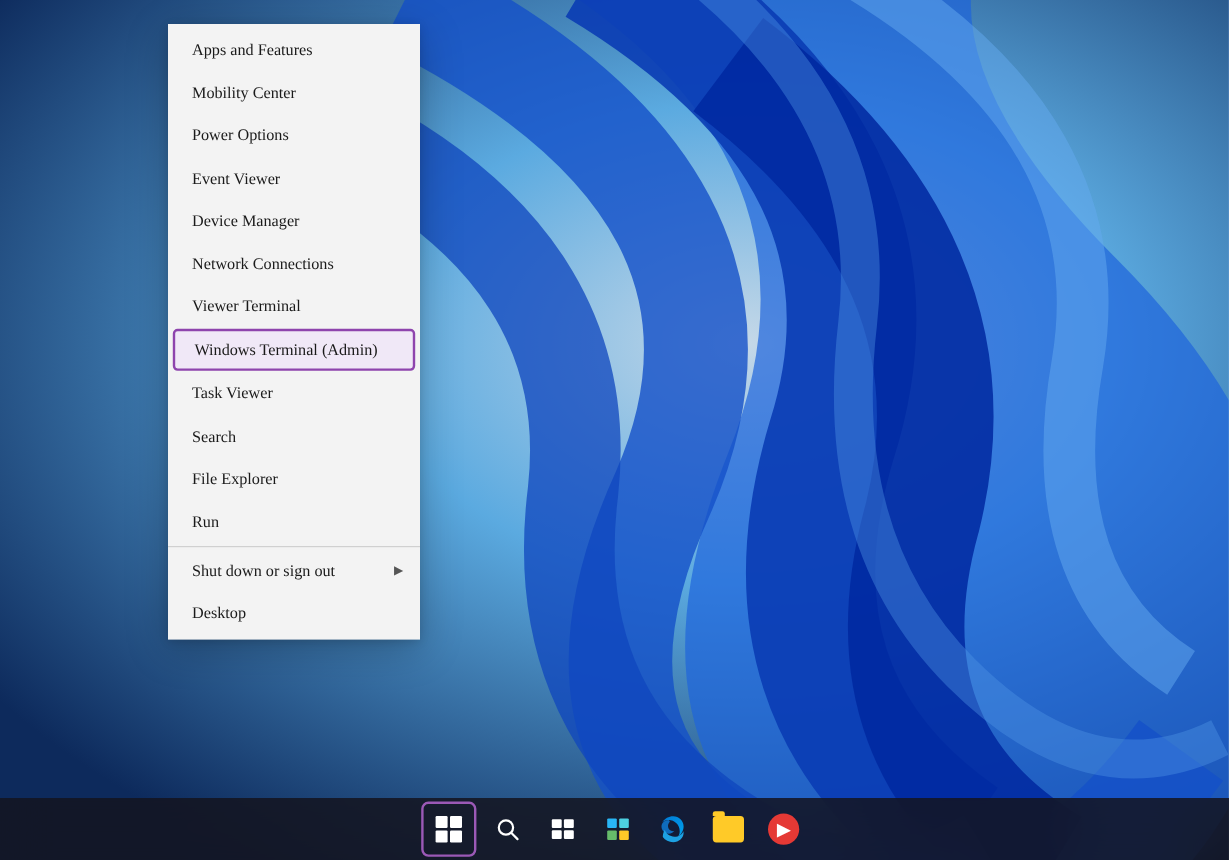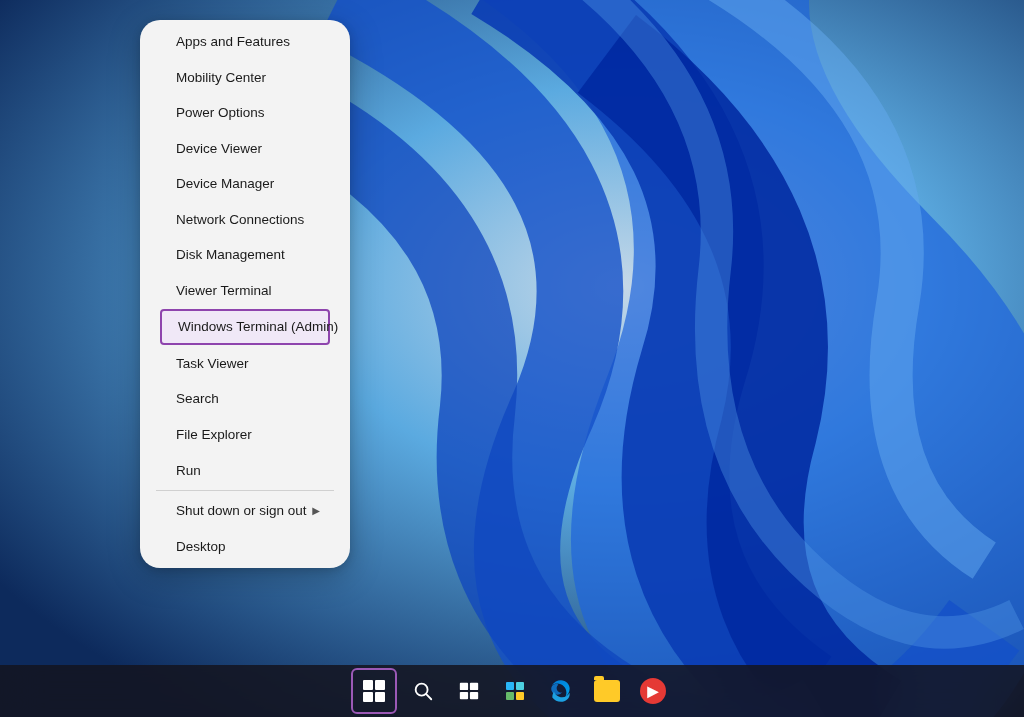--- a/index.html
+++ b/index.html
@@ -92,25 +92,26 @@
       border-radius: 1px;
     }
 
     
     .context-menu {
       position: absolute;
       left: 140px;
       top: 20px;
       width: 210px;
       background: #f3f3f3;
-      border-radius: 20px;
+      border-radius: 0;
       box-shadow: 0 8px 32px rgba(0,0,0,0.25), 0 2px 8px rgba(0,0,0,0.15);
       z-index: 200;
-      padding: 4px 16px;
+      padding: 4px 0;
       overflow: hidden;
+      font-family: Liberation Serif, serif;
     }
 
     .menu-item {
       display: flex;
       align-items: center;
       padding: 9px 20px;
       font-size: 13.5px;
       color: #1a1a1a;
       cursor: pointer;
       white-space: nowrap;
@@ -229,30 +230,27 @@
     <div class="menu-item">
           <span>Apps and Features</span>
         </div>
         <div class="menu-item">
           <span>Mobility Center</span>
         </div>
         <div class="menu-item">
           <span>Power Options</span>
         </div>
         <div class="menu-item">
-          <span>Device Viewer</span>
+          <span>Event Viewer</span>
         </div>
         <div class="menu-item">
           <span>Device Manager</span>
         </div>
         <div class="menu-item">
           <span>Network Connections</span>
-        </div>
-        <div class="menu-item">
-          <span>Disk Management</span>
         </div>
         <div class="menu-item">
           <span>Viewer Terminal</span>
         </div>
         <div class="menu-item highlighted">
           <span>Windows Terminal (Admin)</span>
         </div>
         <div class="menu-item">
           <span>Task Viewer</span>
         </div>

